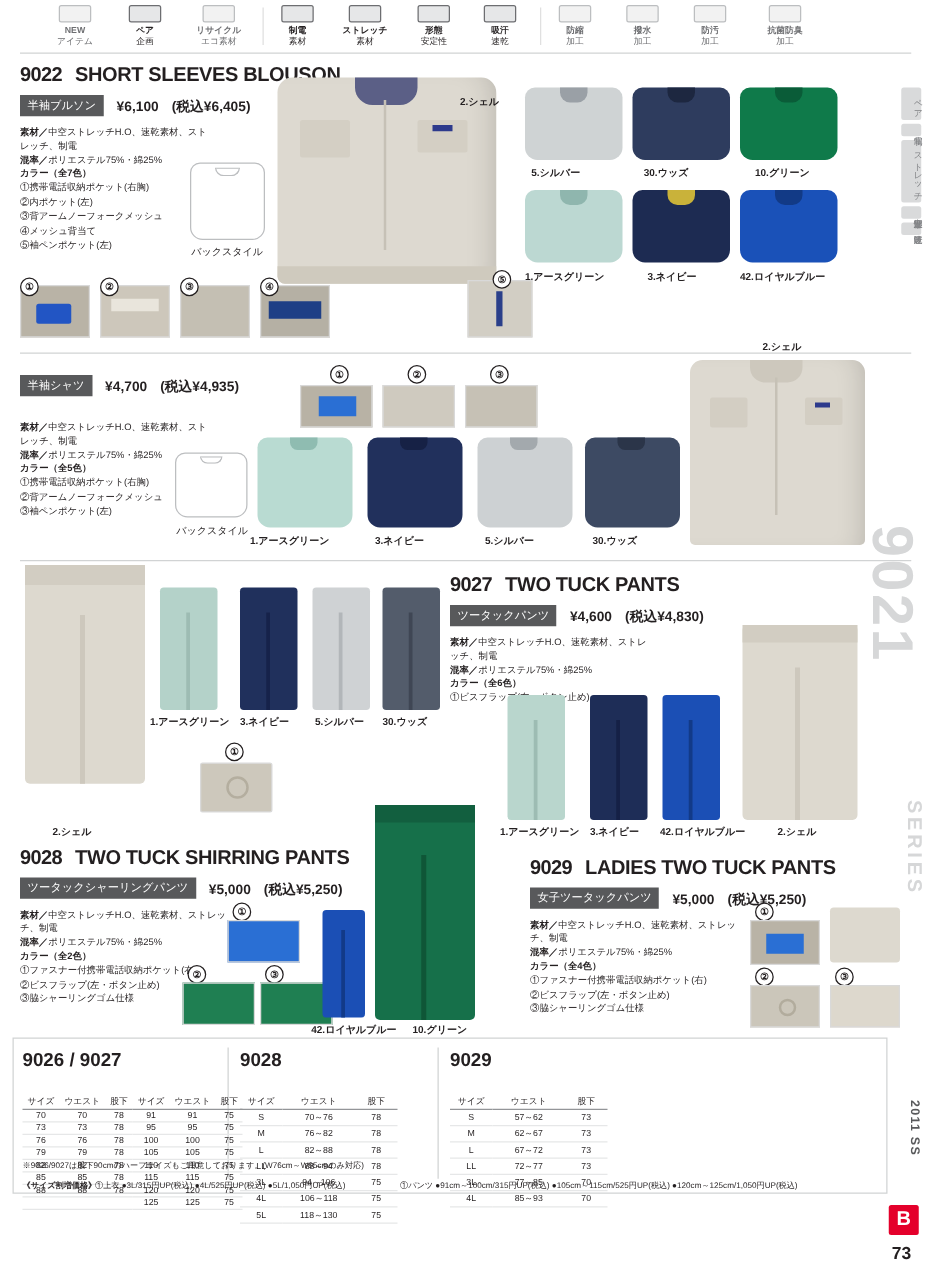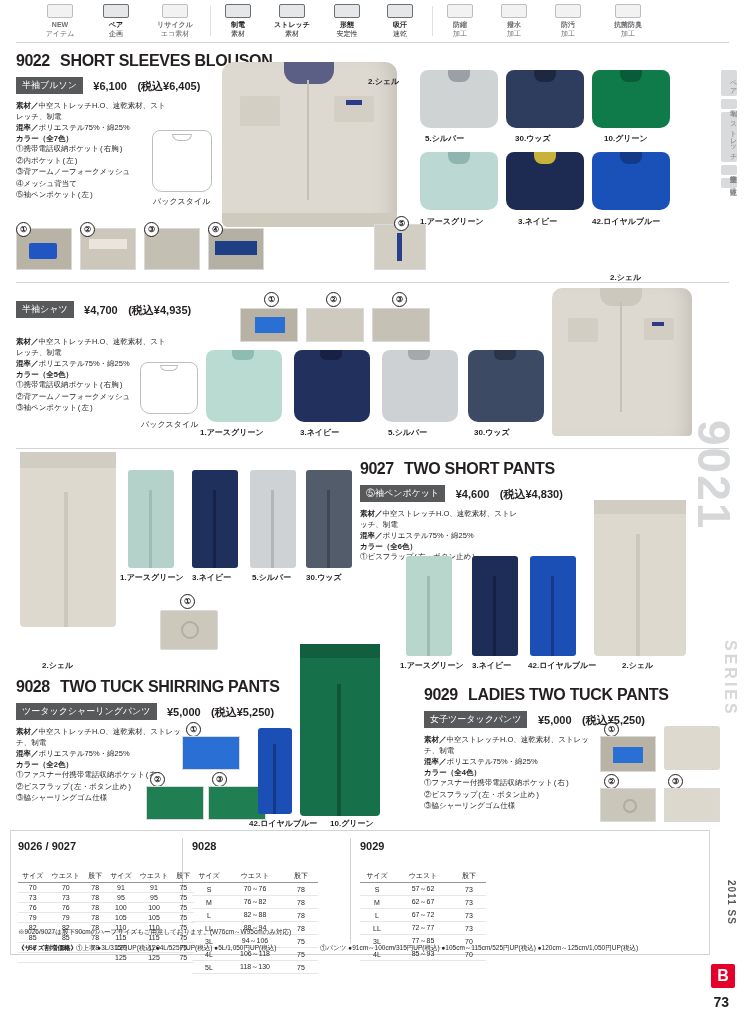--- a/index.html
+++ b/index.html
@@ -37,36 +37,36 @@
   .blogo { position:absolute; right:10px; bottom:36px; width:24px; height:24px; background:#e4002b;
      color:#fff; font-weight:bold; font-size:16px; text-align:center; line-height:24px; border-radius:2px; }
 
   
   .model-no { font-size:16px; font-weight:bold; letter-spacing:-0.5px; display:inline-block; vertical-align:baseline;}
   .model-name { font-size:16px; font-weight:bold; letter-spacing:-0.3px; display:inline-block; margin-left:6px; }
   .jp-tag { display:inline-block; background:#58595b; color:#fff; font-size:9px; padding:2px 6px; vertical-align:middle;}
   .price { font-size:11px; font-weight:bold; margin-left:6px; }
   .spec { font-size:7.5px; line-height:11px; margin-top:5px; }
   .spec .hd { font-weight:bold; }
-  .feat { font-size:7.5px; line-height:11.5px;font-family:Liberation Mono, monospace; }
+  .feat { font-size:7.5px; line-height:11.5px; }
 
   .hr { position:absolute; left:16px; width:713px; height:1px; background:#d1d3d4; }
 
   
   .gm { position:absolute; }
   .gm .body { position:absolute; inset:0; border-radius:8px 8px 10px 10px; }
   .caption { position:absolute; font-size:8px; font-weight:bold; white-space:nowrap; }
 
   .circ { position:absolute; width:15px; height:15px; border-radius:50%; border:1px solid #231f20;
     background:#fff; font-size:8px; text-align:center; line-height:14px; font-weight:bold; }
   .photo { position:absolute; border:1px solid #d9d9d9; background:#cfd3d6; }
   .tbl { border-collapse:collapse; font-size:7px; }
   .tbl td, .tbl th { border-bottom:1px solid #e6e7e8; padding:1px 4px; text-align:center; font-weight:normal; }
   .tbl thead th { border-bottom:1px solid #939598; font-size:7px; }
-  .tblhd { font-size:11px; font-weight:bold; margin-bottom:18px; }
+  .tblhd { font-size:15px; font-weight:bold; margin-bottom:18px; }
   .vline { position:absolute; top:838px; width:1px; height:105px; background:#d1d3d4; }
   .note { position:absolute; font-size:6.5px; color:#231f20; }
 
   .boxframe { position:absolute; left:10px; top:830px; width:700px; height:125px; border:1px solid #d1d3d4; }
 </style>
 </head>
 <body>
 
 <div class="page">
 
@@ -302,24 +302,24 @@
     <div style="position:absolute;left:16px;top:30px;width:30px;height:24px;background:#d3cec3;border-radius:2px;"></div>
     <div style="position:absolute;left:92px;top:30px;width:30px;height:22px;background:#d3cec3;border-radius:2px;"></div>
     <div style="position:absolute;left:100px;top:34px;width:12px;height:4px;background:#2d3a8c;"></div>
   </div>
   <div class="caption" style="left:610px;top:272px;">2.シェル</div>
 
   <div class="hr" style="top:448px;"></div>
 
   <div style="position:absolute;left:360px;top:460px;">
     <span class="model-no">9027</span>
-    <span class="model-name">TWO SHORT PANTS</span>
+    <span class="model-name">TWO TUCK PANTS</span>
   </div>
   <div style="position:absolute;left:360px;top:484px;">
-    <span class="jp-tag">⑤袖ペンポケット</span>
+    <span class="jp-tag">ツータックパンツ</span>
     <span class="price">¥4,600</span>
     <span class="price tax">(税込¥4,830)</span>
   </div>
   <div class="spec" style="position:absolute;left:360px;top:503px;width:160px;">
     <div><span class="hd">素材／</span><span>中空ストレッチH.O、速乾素材、ストレッチ、制電</span></div>
     <div><span class="hd">混率／</span><span>ポリエステル75%・綿25%</span></div>
     <div class="hd">カラー（全6色）</div>
     <div class="feat">①ビスフラップ(左・ボタン止め)</div>
   </div>
 

